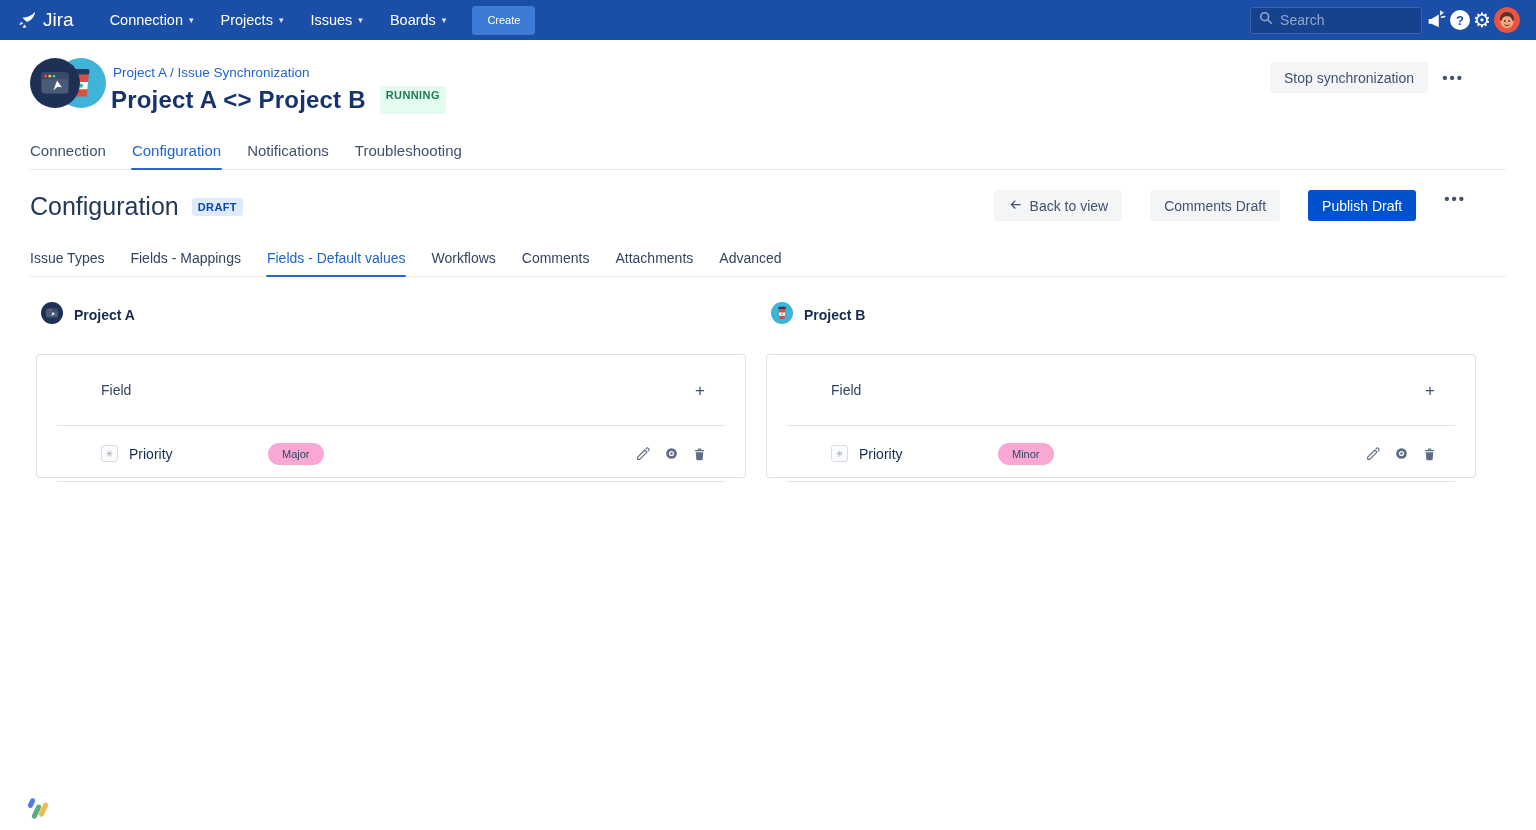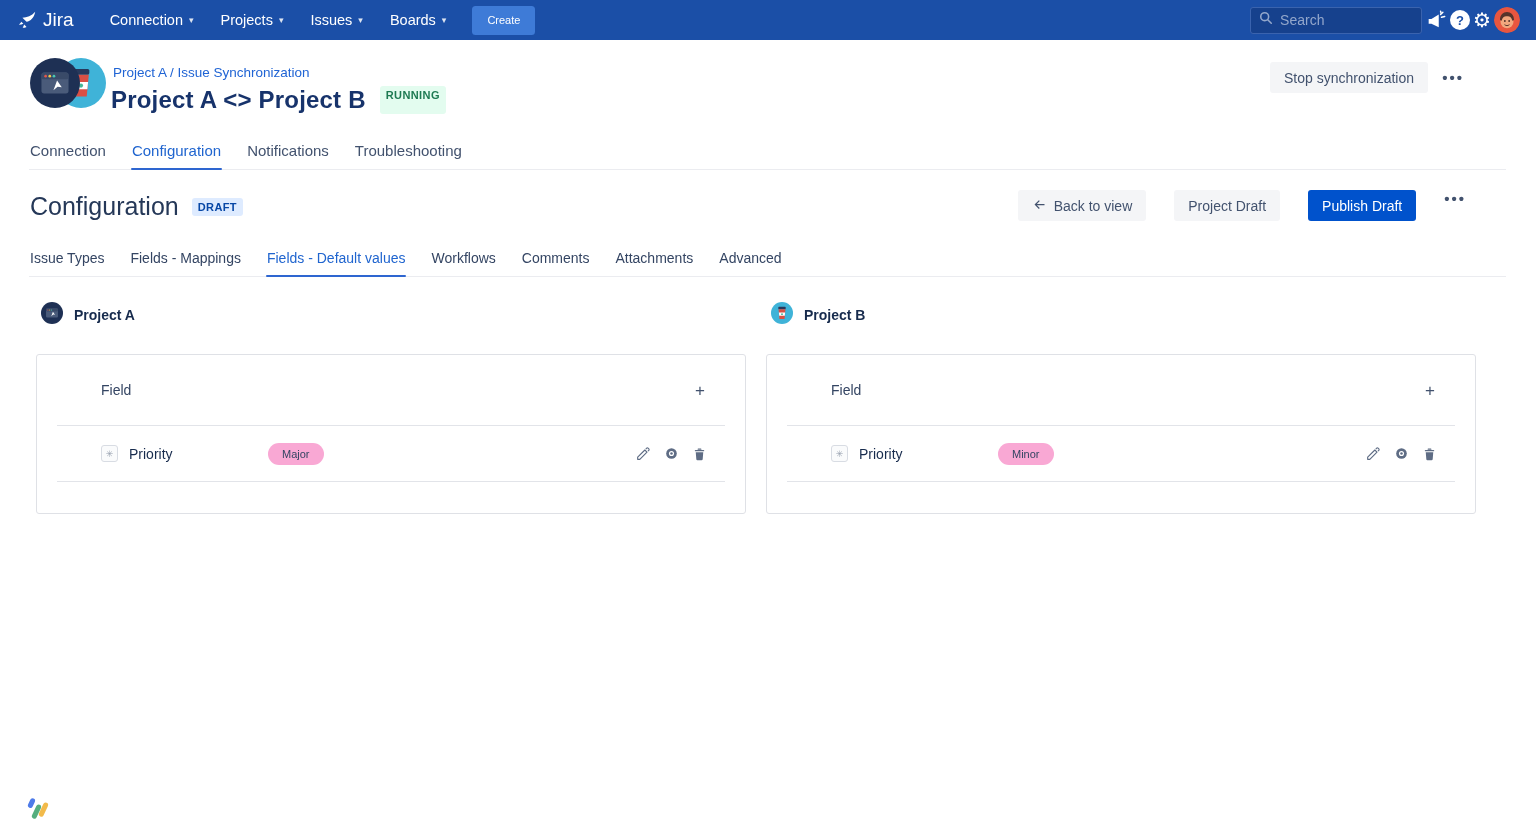--- a/index.html
+++ b/index.html
@@ -60,21 +60,21 @@
   
   .config-row { position:absolute; left:30px; top:192px; display:flex; align-items:center; gap:13px; }
   .config-title { font-size:25px; font-weight:500; color:#253858; }
   .config-actions { position:absolute; top:190px; right:70px; display:flex; align-items:flex-start; gap:28px; }
 
   
   .pane-group { position:absolute; top:302px; width:710px; }
   .pane-a { left:36px; } .pane-b { left:766px; }
   .project-head { display:flex; align-items:center; gap:11px; margin-left:5px; }
   .project-name { font-size:14px; font-weight:bold; color:#172B4D;text-align:center; }
-  .panel { margin-top:26px; height:160px; background:#fff; border:1px solid #DFE1E6; border-radius:3px; }
+  .panel { margin-top:26px; height:124px; background:#fff; border:1px solid #DFE1E6; border-radius:3px; }
   .panel-head { display:flex; align-items:center; justify-content:space-between; height:70px;
                 padding:0 40px 0 64px; }
   .panel-col-header { font-size:14px; color:#344563; }
   .add-btn { font-size:17px; color:#42526E; cursor:pointer; background:none; border:none; line-height:1;
              font-family:inherit; }
   .panel-row { margin:0 20px; border-top:1px solid #E2E4E9; border-bottom:1px solid #E2E4E9;
                height:57px; display:flex; align-items:center; padding:0 18px 0 44px; }
   .field-type-icon { width:17px; height:17px; border:1px solid #D8DCE3; border-radius:3px; background:#FAFBFC;
                      display:flex; align-items:center; justify-content:center; font-size:9px; color:#97A0AF; }
   .field-name { margin-left:11px; font-size:14px; color:#172B4D; width:139px; }
@@ -212,21 +212,21 @@
   </div>
   <div class="config-actions">
     <button class="btn btn-subtle">
       <span>
         <svg width="15" height="15" viewBox="0 0 24 24">
           <path d="M20 11H7.8l4.6-4.6L11 5l-7 7 7 7 1.4-1.4L7.8 13H20z" fill="#42526E"></path>
         </svg>
       </span>
       <span>Back to view</span>
     </button>
-    <button class="btn btn-subtle">Project Draft</button>
+    <button class="btn btn-subtle">Comments Draft</button>
     <button class="btn btn-primary">Publish Draft</button>
     <span class="more-dots">•••</span>
   </div>
 
   <div class="tabs tabs-sub">
     <div class="tab">Issue Types</div>
     <div class="tab">Fields - Mappings</div>
     <div class="tab active">Fields - Default values</div>
     <div class="tab">Workflows</div>
     <div class="tab">Comments</div>

